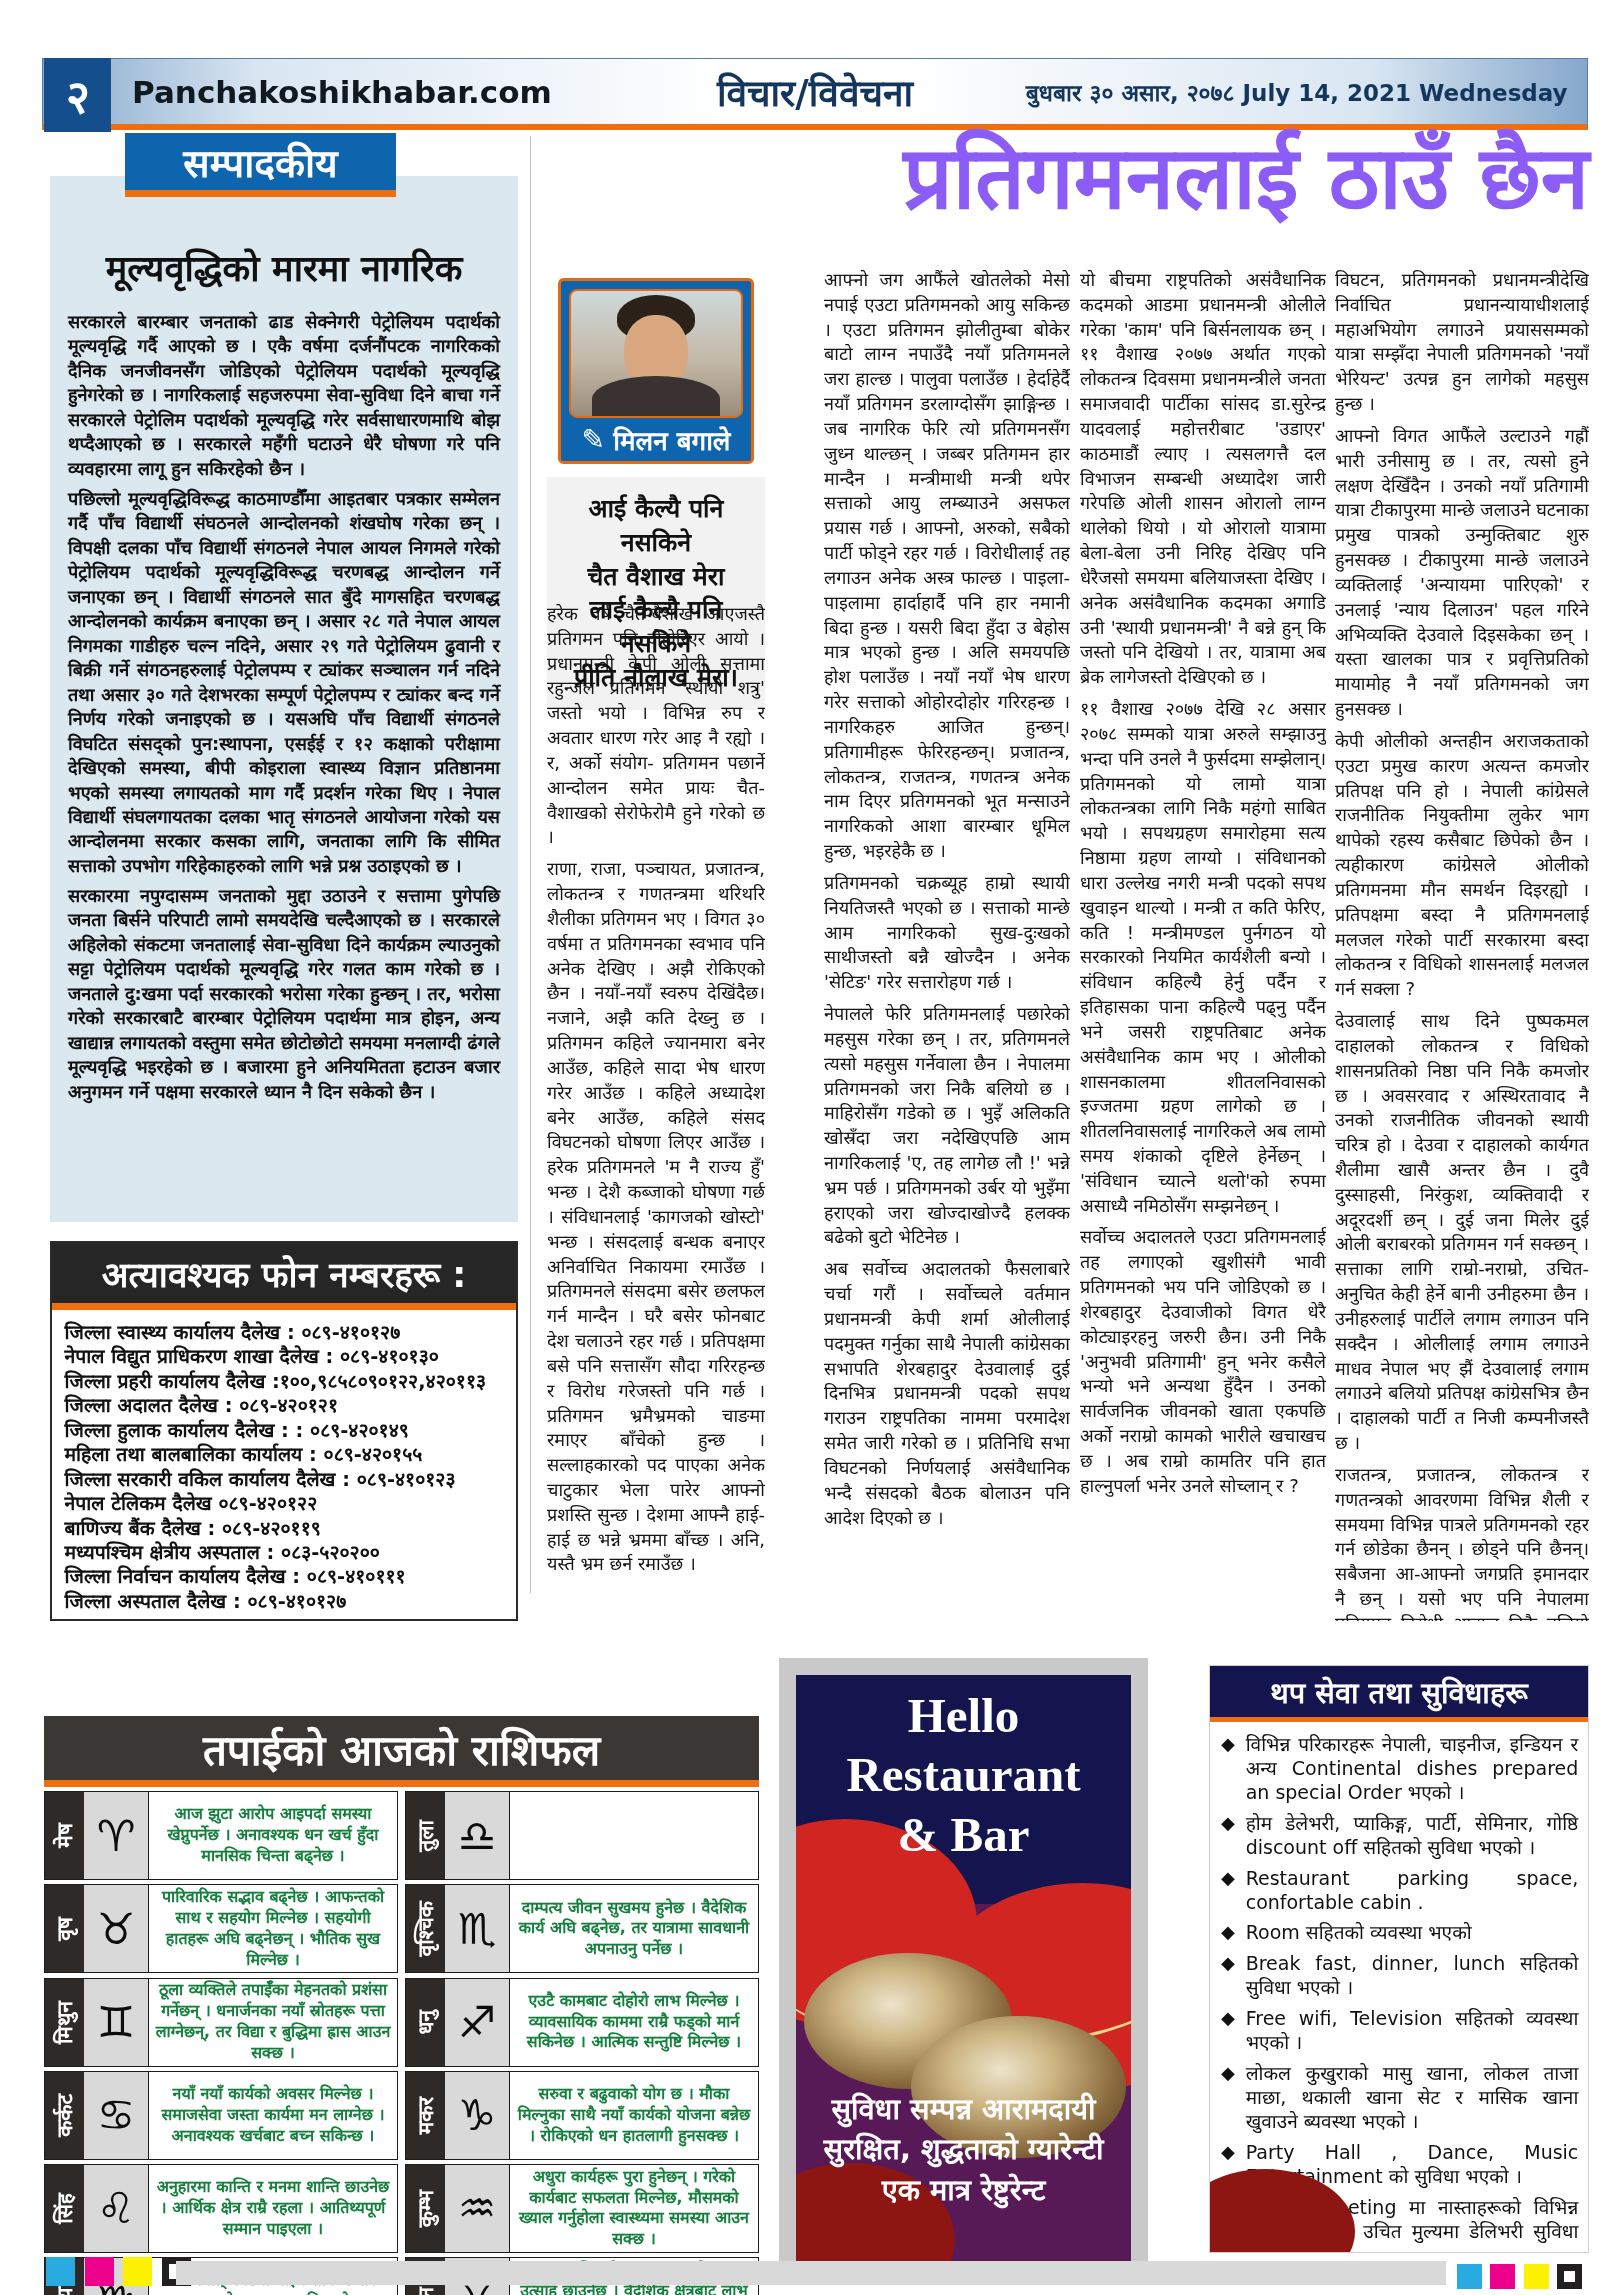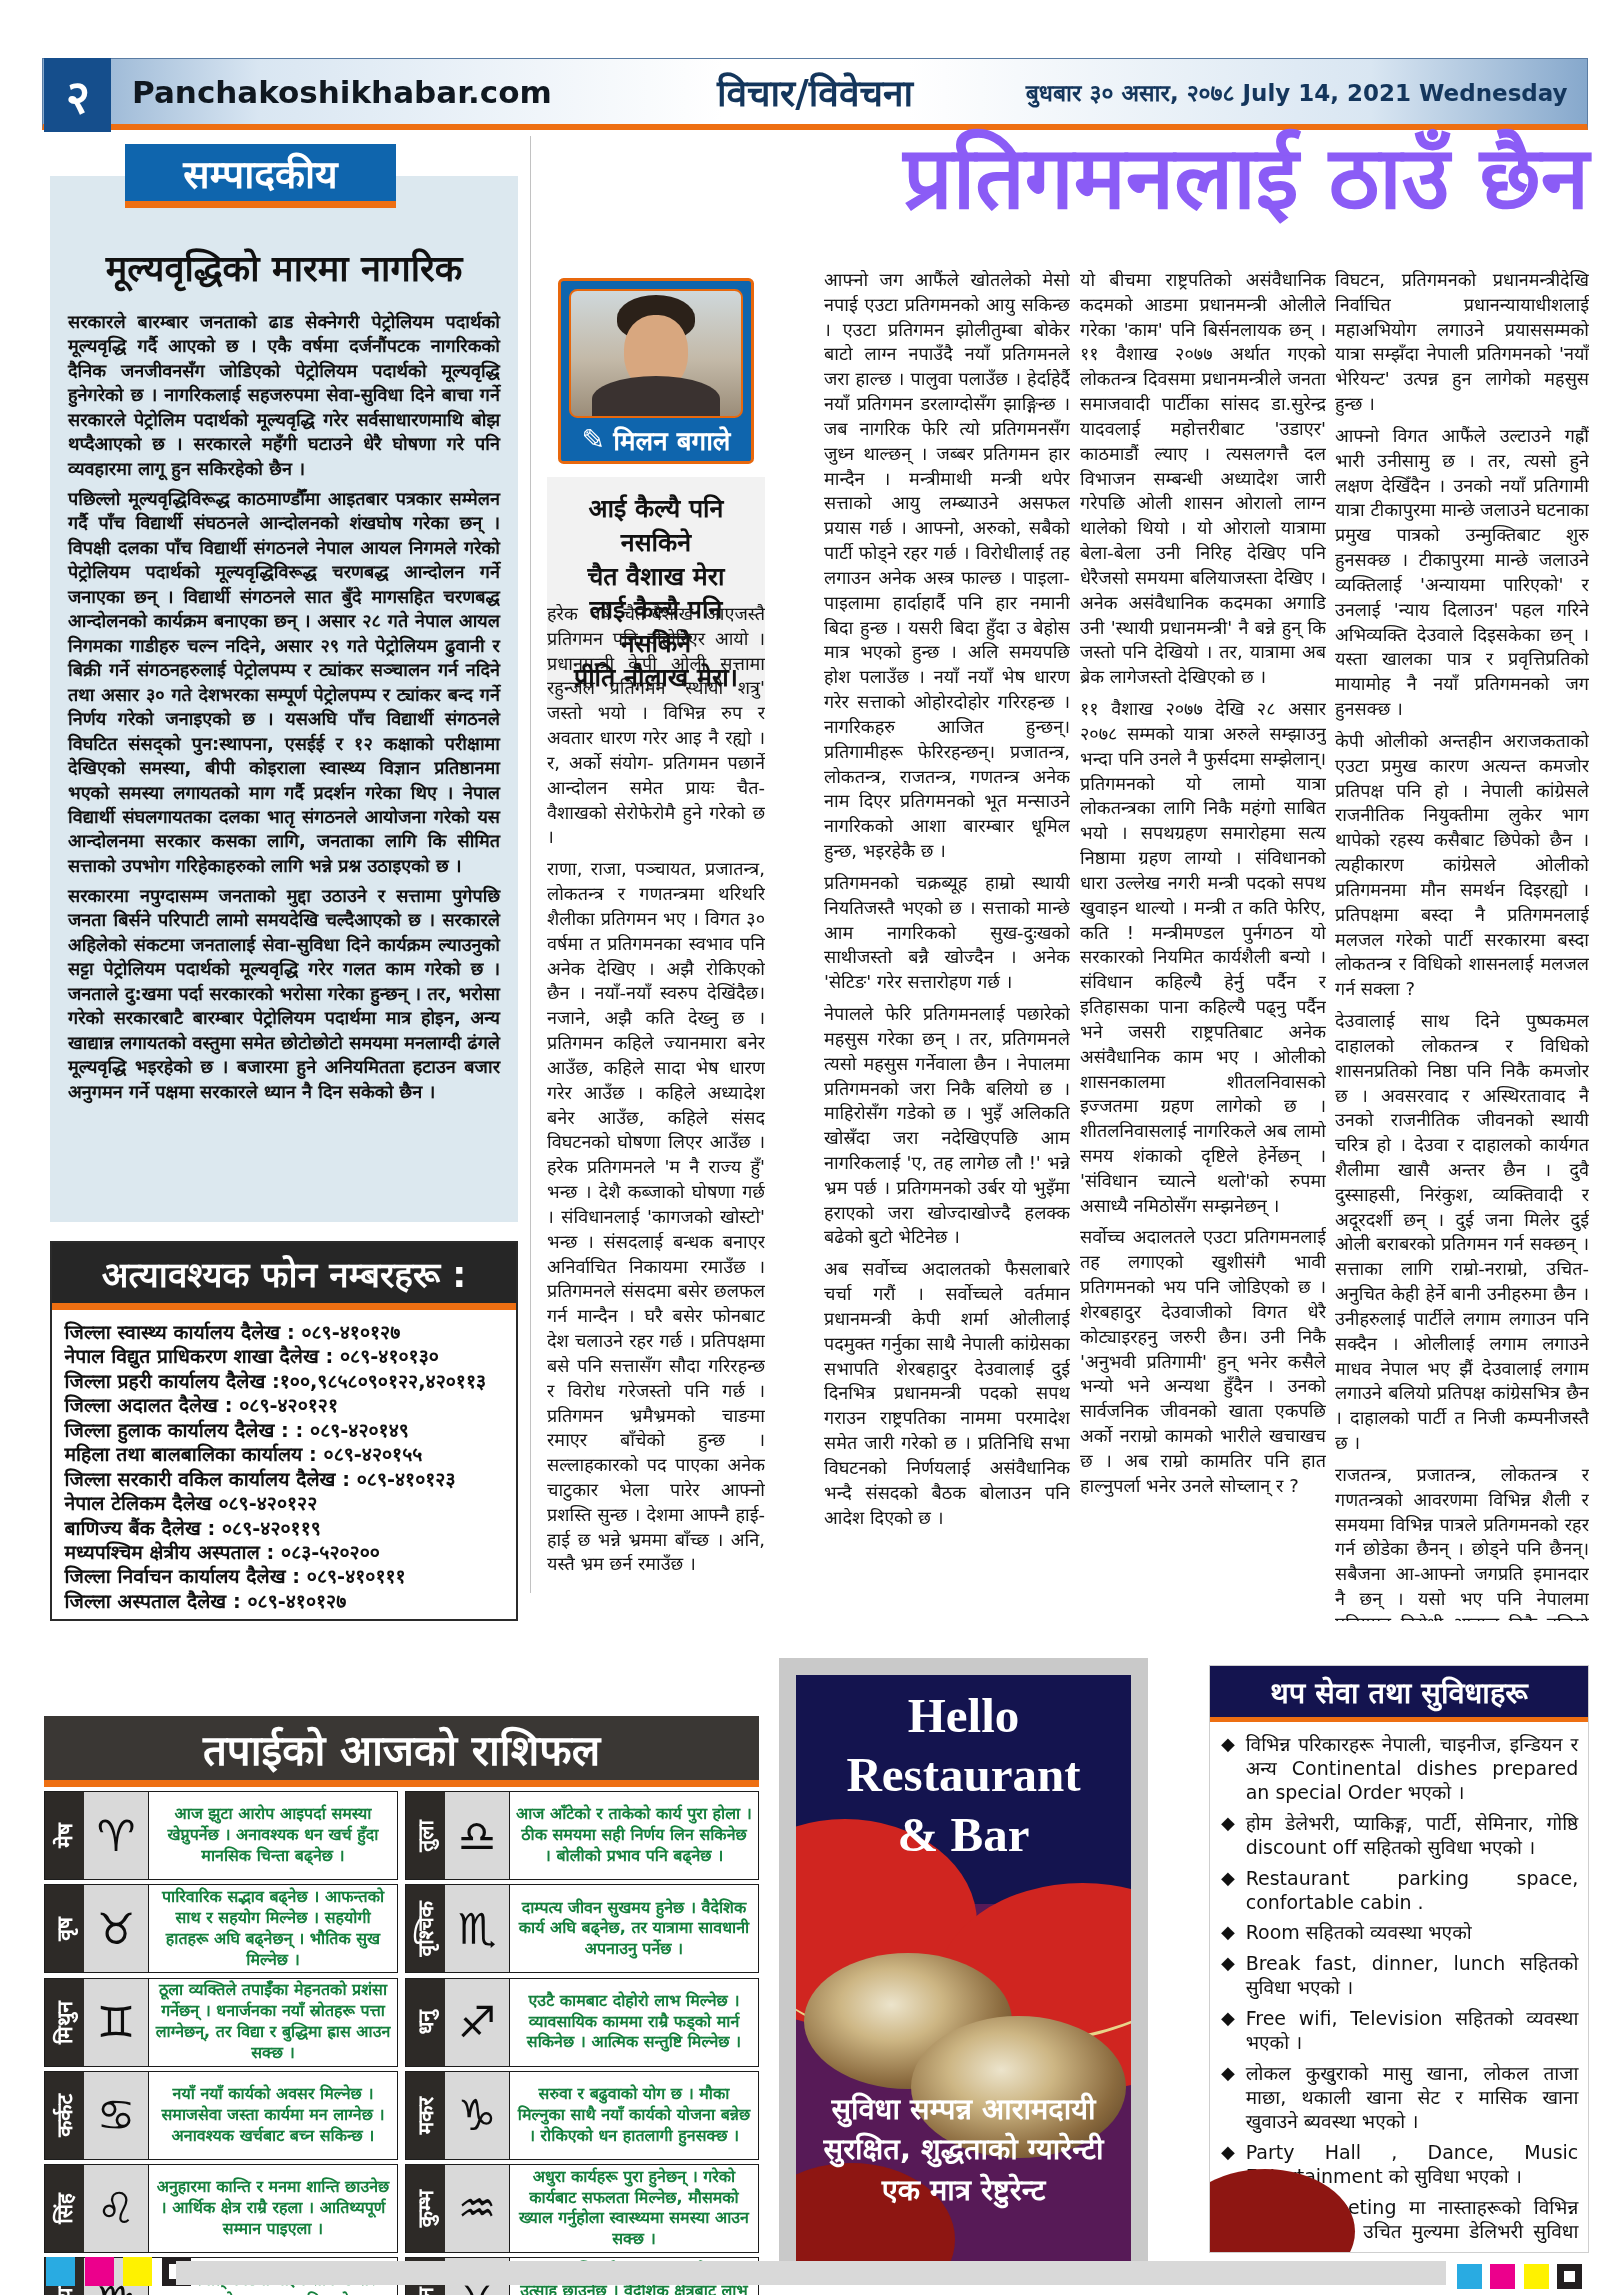--- a/index.html
+++ b/index.html
@@ -12,21 +12,21 @@
     border:1.4px solid #5a7ca3; border-bottom:6.2px solid #ee6f12; display:flex; align-items:center; }
   .pagenum { position:absolute; left:1.4px; top:-1.4px; width:67px; height:74px; background:#154e8c; color:#fff;
     font-size:46px; font-weight:bold; display:flex; align-items:center; justify-content:center; }
   .site { margin-left:89px; font-size:31px; font-weight:bold; color:#101820; }
   .section-title { position:absolute; left:50%; transform:translateX(-50%); font-size:37px; font-weight:bold; color:#14365c; }
   .dateline { position:absolute; right:19.4px; font-size:23px; font-weight:bold; color:#14365c; }
 
   
   .ed-badge { position:absolute; left:125px; top:133px; width:271px; height:64px; background:#0f65ad;
     border-bottom:7px solid #ee6f12; color:#fff; font-size:39px; font-weight:bold;
-    display:flex; align-items:center; justify-content:center; z-index:3;margin-top:11px; }
+    display:flex; align-items:center; justify-content:center; z-index:3; }
   .ed-panel { position:absolute; left:50px; top:176px; width:468px; height:1046px; background:#dce8ef;
     padding:67px 18px 12.5px; overflow:hidden; }
   .ed-title { font-size:36px; font-weight:bold; color:#111; text-align:center; margin-bottom:18px; }
   .ed-body p { font-size:18px; line-height:1.36; font-weight:bold; text-align:justify; margin-bottom:5.6px; color:#111; }
 
   
   .phone-box { position:absolute; left:50px; top:1241px; width:468px; height:380px; border:2.8px solid #2b2b2b; background:#fff; overflow:hidden; }
   .phone-head { height:67px; background:#262626; border-bottom:7px solid #ee6f12; color:#fff; font-size:35px;
     font-weight:bold; display:flex; align-items:center; justify-content:center; }
   .phone-list { list-style:none; padding:11px 12.5px; }
@@ -249,21 +249,20 @@
             <div class="horo-text">अकस्मात् नगठना पाइन सकिन्छ तर अपमानको सम्भावना पनि रहनेछ । दैनिक कार्यहरूमा प्रगति हुनेछ ।</div>
           </div>
         </div>
       <div>
 
           <div class="horo-row" style="margin-bottom:4.2px;">
             <div class="sign-strip">
               <span>तुला</span>
             </div>
             <div class="sign-icon">♎</div>
-            <div class="horo-text">आज आँटेको र ताकेको कार्य पुरा होला । ठीक समयमा सही निर्णय लिन सकिनेछ । बोलीको प्रभाव पनि बढ्नेछ ।</div>
           </div>
 
           <div class="horo-row" style="margin-bottom:4.2px;">
             <div class="sign-strip">
               <span>वृश्चिक</span>
             </div>
             <div class="sign-icon">♏</div>
             <div class="horo-text">दाम्पत्य जीवन सुखमय हुनेछ । वैदेशिक कार्य अघि बढ्नेछ, तर यात्रामा सावधानी अपनाउनु पर्नेछ ।</div>
           </div>
 

